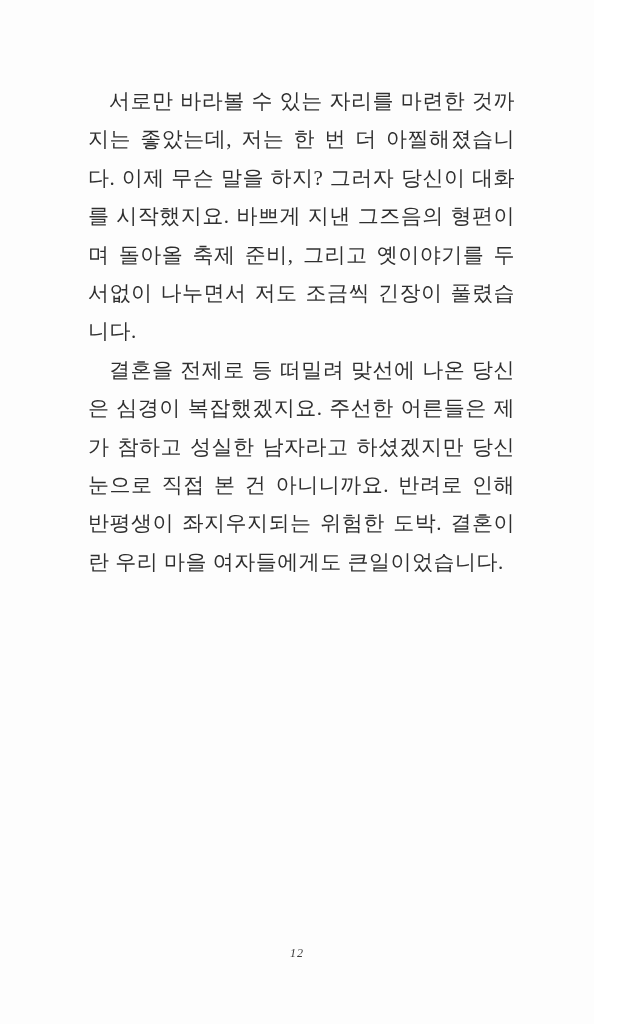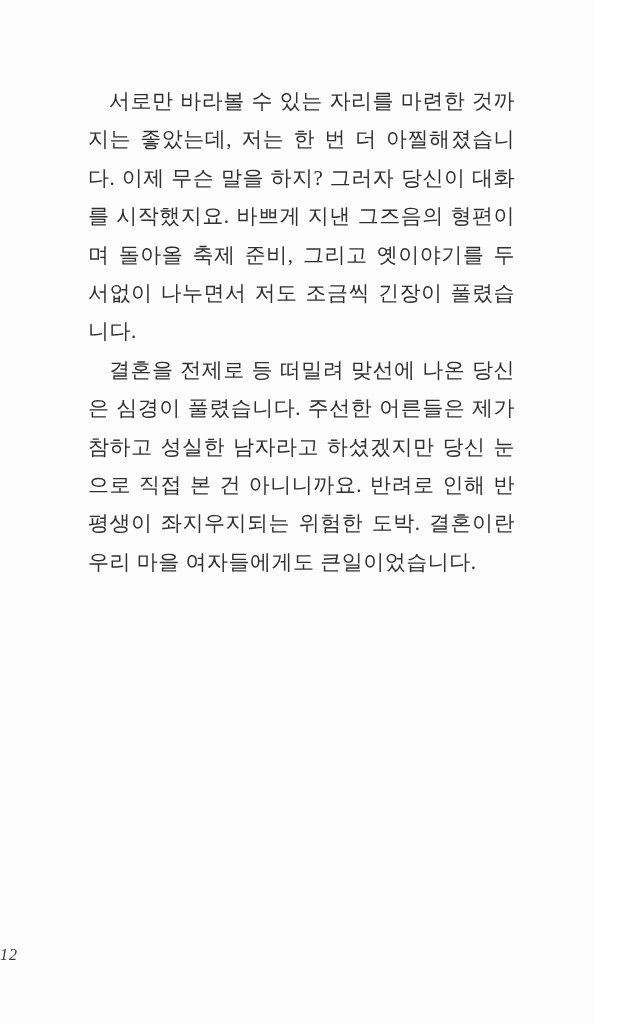--- a/index.html
+++ b/index.html
@@ -31,28 +31,29 @@
     text-indent: 21px;
     letter-spacing: 0.5px;
     word-break: normal;
     overflow-wrap: break-word;
   }
   .page-number {
     position: absolute;
     top: 946px;
     left: 0;
     width: 100%;
-    font-size: 16px;
+    text-align: center;
+    font-size: 12px;
     font-style: italic;
     color: #3a3a3a;
     letter-spacing: 1px;
   }
 </style>
 </head>
 <body>
 
 <div class="page">
   <div class="text-block">
     <p>서로만 바라볼 수 있는 자리를 마련한 것까지는 좋았는데, 저는 한 번 더 아찔해졌습니다. 이제 무슨 말을 하지? 그러자 당신이 대화를 시작했지요. 바쁘게 지낸 그즈음의 형편이며 돌아올 축제 준비, 그리고 옛이야기를 두서없이 나누면서 저도 조금씩 긴장이 풀렸습니다.</p>
-    <p>결혼을 전제로 등 떠밀려 맞선에 나온 당신은 심경이 풀렸습니다. 주선한 어른들은 제가 참하고 성실한 남자라고 하셨겠지만 당신 눈으로 직접 본 건 아니니까요. 반려로 인해 반평생이 좌지우지되는 위험한 도박. 결혼이란 우리 마을 여자들에게도 큰일이었습니다.</p>
+    <p>결혼을 전제로 등 떠밀려 맞선에 나온 당신은 심경이 복잡했겠지요. 주선한 어른들은 제가 참하고 성실한 남자라고 하셨겠지만 당신 눈으로 직접 본 건 아니니까요. 반려로 인해 반평생이 좌지우지되는 위험한 도박. 결혼이란 우리 마을 여자들에게도 큰일이었습니다.</p>
   </div>
   <div class="page-number">12</div>
 </div>
 
 </body></html>

